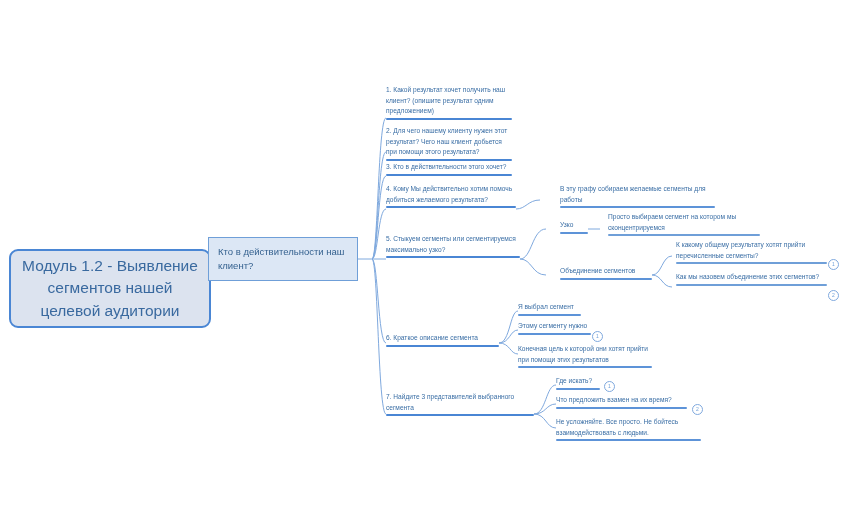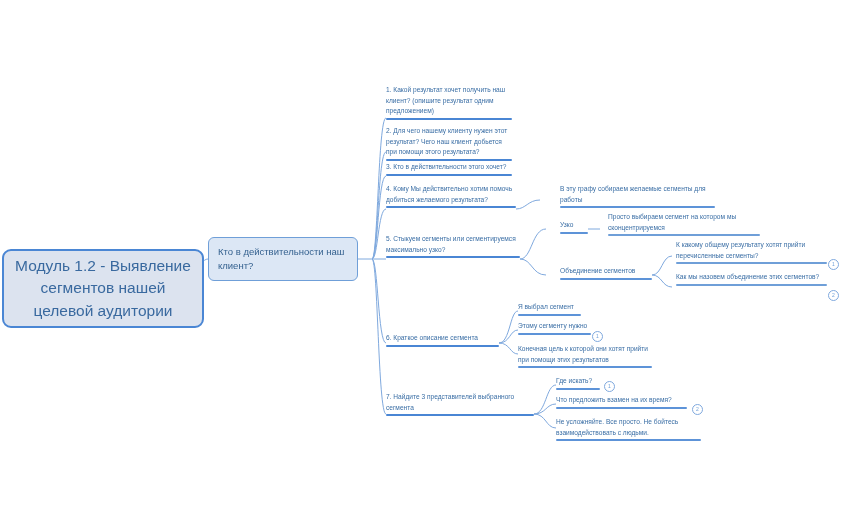--- a/index.html
+++ b/index.html
@@ -45,21 +45,21 @@
     color: #39699f;
     padding: 6px 10px;
   }
 
   
   .l1-node {
     position: absolute;
     box-sizing: border-box;
     background: #dce7f5;
     border: 1px solid #6f9fd8;
-    border-radius: 6px;
+    border-radius: 0;
     font-size: 9.5px;
     line-height: 1.5;
     color: #34618f;
     padding: 7px 9px;
     display: flex;
     align-items: center;
   }
 
   
   .topic {
@@ -131,21 +131,21 @@
       <path d="M499,343 C 510,343 510,311 518,311"></path>
       <path d="M499,343 C 510,343 510,330 518,330"></path>
       <path d="M499,343 C 510,343 510,354 518,354"></path>
 
       <path d="M534,414 C 546,414 546,385 556,385"></path>
       <path d="M534,414 C 546,414 546,404 556,404"></path>
       <path d="M534,414 C 546,414 546,428 556,428"></path>
     </g>
   </svg>
 
-  <div class="root-node" style="left:2px; top:249px; width:202px; height:79px;">
+  <div class="root-node" style="left:9px; top:249px; width:202px; height:79px;">
     <span>Модуль 1.2 - Выявление сегментов нашей целевой аудитории</span>
   </div>
 
   <div class="l1-node" style="left:208px; top:237px; width:150px; height:44px;">
     <span>Кто в действительности наш клиент?</span>
   </div>
 
   <div class="topic l2" style="left:386px; top:85px; width:126px;">
     <span class="txt">1. Какой результат хочет получить наш клиент? (опишите результат одним предложением)</span>
     <span class="bar" style="width:126px;"></span>

